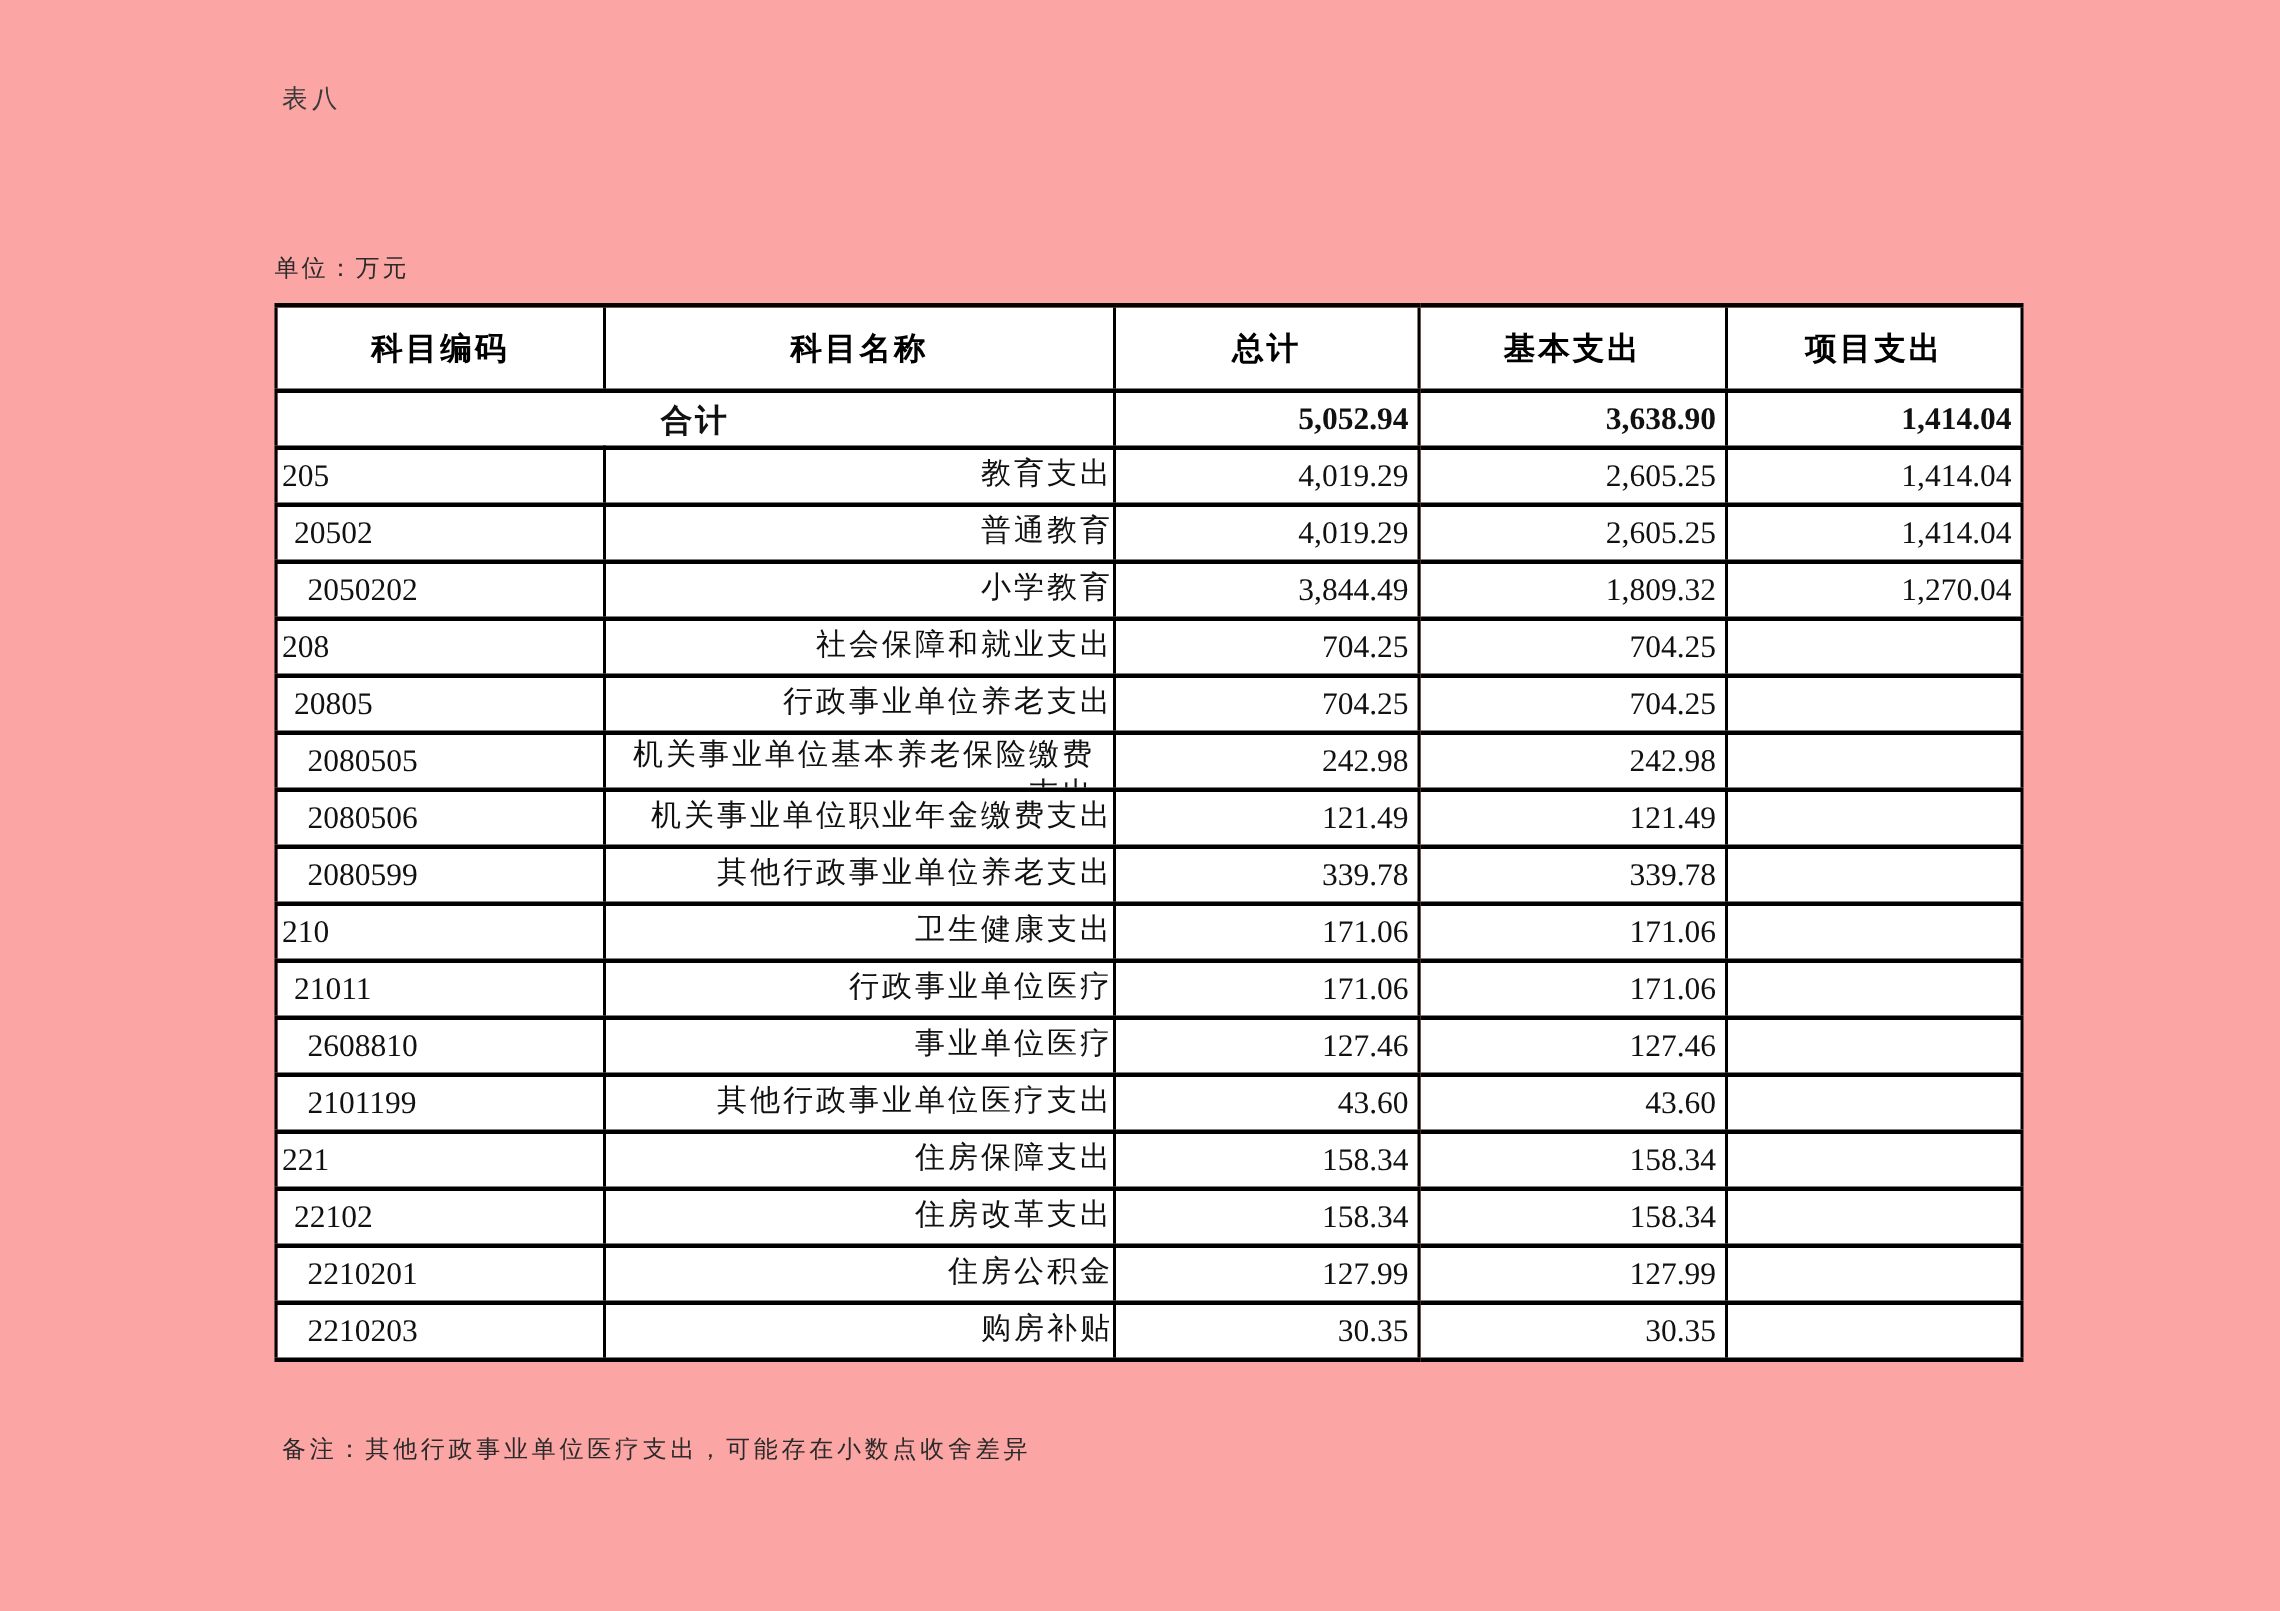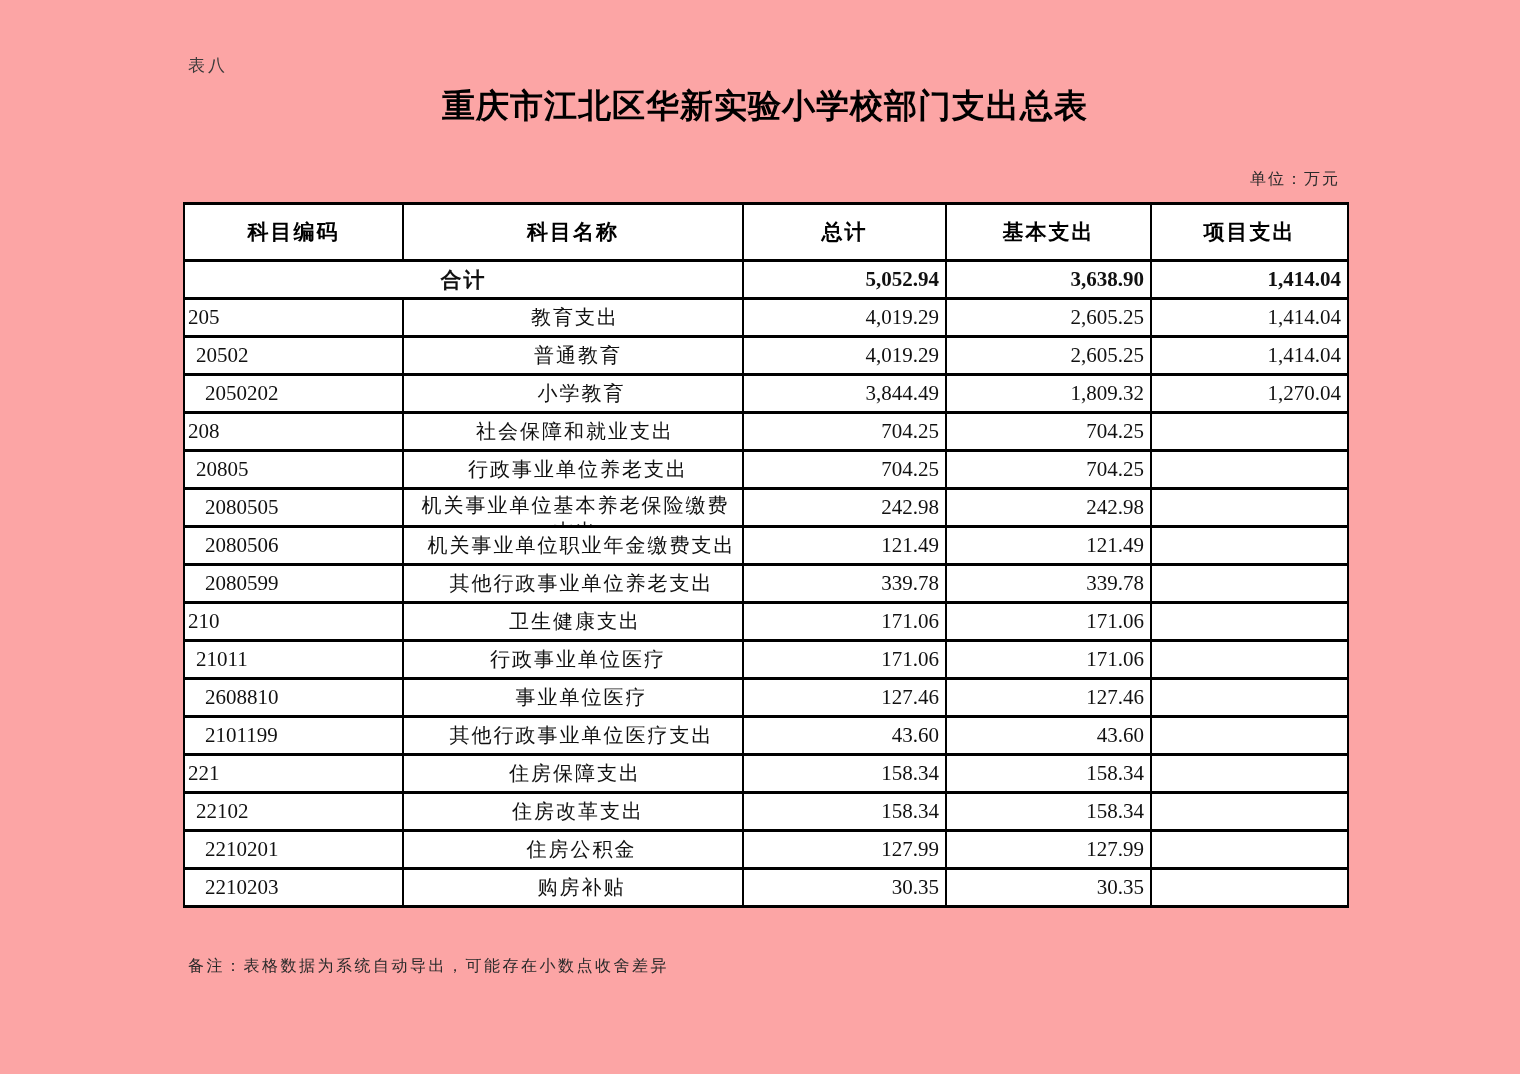--- a/index.html
+++ b/index.html
@@ -30,21 +30,21 @@
     font-size: 33px;
     font-weight: bold;
     letter-spacing: 1px;
     color: #000;
   }
   .unit-label {
     position: absolute;
     left: 183px;
     top: 169px;
     width: 1157px;
-    text-align: right;
+    text-align: left;
     font-size: 16px;
     letter-spacing: 2px;
     color: #2a2a2a;
   }
   table.expense-table {
     position: absolute;
     left: 183px;
     top: 202px;
     width: 1164px;
     border-collapse: collapse;
@@ -66,21 +66,21 @@
     letter-spacing: 2px;
     text-align: center;
     color: #000;
   }
   .expense-table td { height: 35px; font-size: 20px; color: #111; }
 
   td.code { text-align: left; padding-left: 3px; font-size: 21px; }
   td.code.lv2 { padding-left: 11px; }
   td.code.lv3 { padding-left: 20px; }
 
-  td.name { text-align: center; padding-left: 4px; letter-spacing: 2px; }
+  td.name { text-align: right; padding-left: 4px; letter-spacing: 2px; font-family: Liberation Mono, monospace; }
   td.name.lv2 { padding-left: 10px; }
   td.name.lv3 { padding-left: 17px; }
   td.name .nt { height: 35px; line-height: 35px; white-space: nowrap; overflow: hidden; }
   td.name.wrap { padding-right: 12px; }
   td.name.wrap .nt { white-space: normal; line-height: 26px; padding-top: 2px; box-sizing: border-box; }
 
   td.num { text-align: right; padding-right: 6px; font-size: 21px; }
 
   tr.total-row td { font-weight: bold; }
   tr.total-row td.total-label { text-align: center; font-size: 21px; letter-spacing: 2px; }
@@ -94,21 +94,20 @@
     color: #2a2a2a;
   }
 </style>
 </head>
 <body>
 
 <div class="page">
 
   <div class="doc-tag">表八</div>
 
-  <h1 class="doc-title">重庆市江北区华新实验小学校部门支出总表</h1>
 
   <div class="unit-label">单位：万元</div>
 
   <table class="expense-table">
     <colgroup>
       <col style="width:219px">
       <col style="width:340px">
       <col style="width:203px">
       <col style="width:205px">
       <col style="width:197px">
@@ -269,15 +268,15 @@
       <td class="name lv3">
             <div class="nt">购房补贴</div>
           </td>
       <td class="num">30.35</td>
       <td class="num">30.35</td>
       <td class="num"></td>
     </tr>
       </tbody>
   </table>
 
-  <div class="footer-note">备注：表格数据为系统自动导出，可能存在小数点收舍差异</div>
+  <div class="footer-note">备注：其他行政事业单位医疗支出，可能存在小数点收舍差异</div>
 
 </div>
 
 </body></html>

